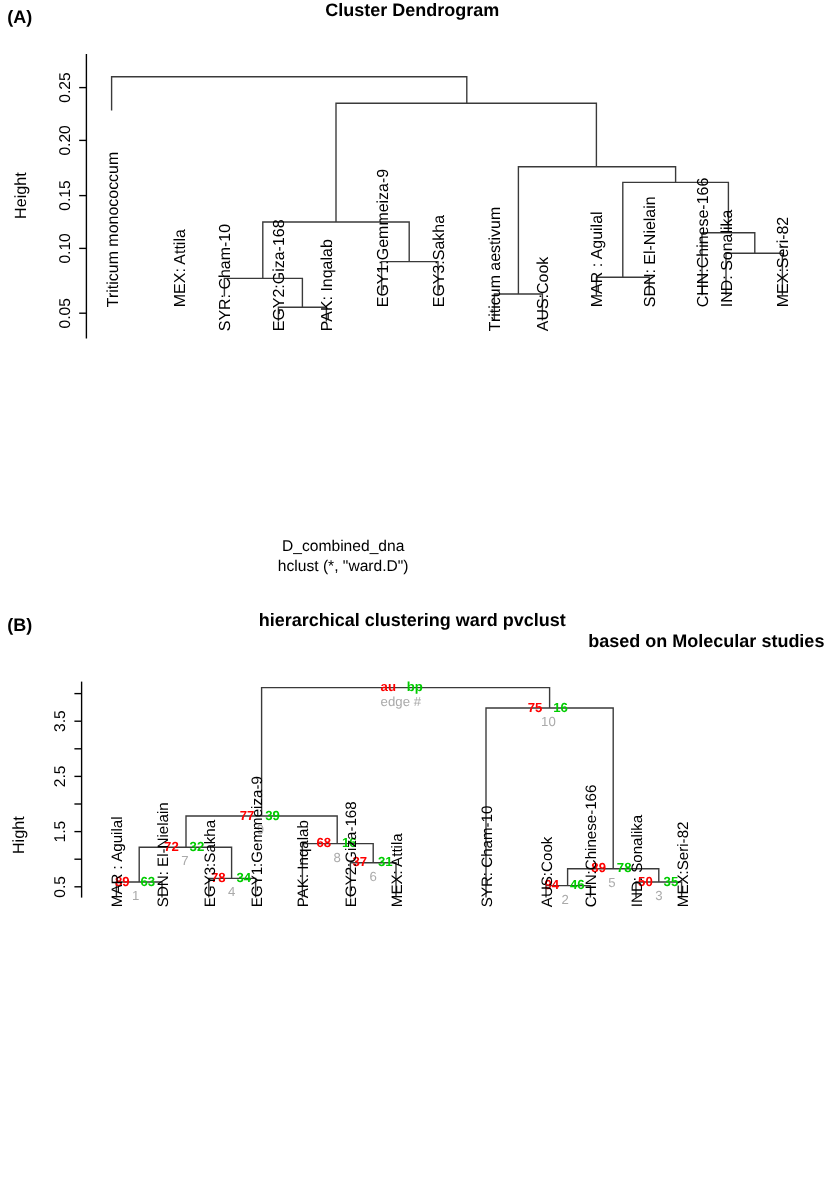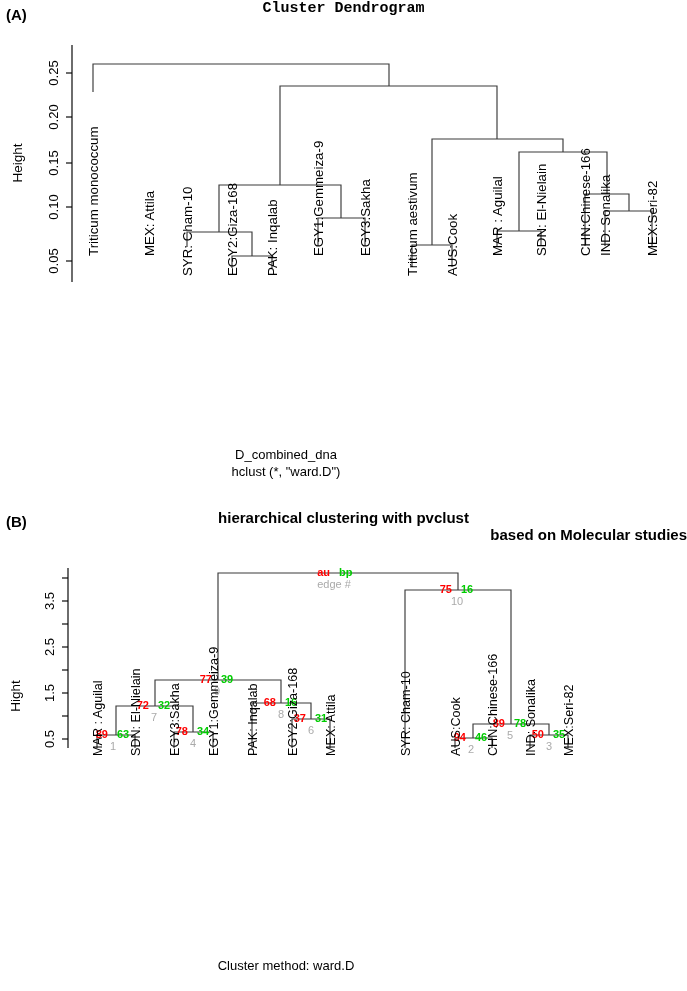--- a/index.html
+++ b/index.html
@@ -21,21 +21,21 @@
   .ed{font-size:11px;font-family:"Liberation Sans",sans-serif;fill:#aaaaaa;}
   .lbl2{font-size:12.6px;font-family:"Liberation Sans",sans-serif;fill:#000;}
   .branch{fill:none;stroke:#3a3a3a;stroke-width:1.15;}
   .axis{fill:none;stroke:#000;stroke-width:1.15;}
 </style>
 </head>
 <body>
 
 <div class="panel" id="panelA">
   <div class="panel-letter" style="left:6px;top:6px;">(A)</div>
-  <div class="fig-title" style="top:0px;font-family:Liberation Mono, monospace;">Cluster Dendrogram</div>
+  <div class="fig-title" style="top:0px;">Cluster Dendrogram</div>
 
   <svg width="687" height="500">
 
     <g>
       <path class="axis" d="M72,45 L72,282"></path>
       <path class="axis" d="M72,261 L66,261"></path>
       <path class="axis" d="M72,207 L66,207"></path>
       <path class="axis" d="M72,163 L66,163"></path>
       <path class="axis" d="M72,117 L66,117"></path>
       <path class="axis" d="M72,73 L66,73"></path>
@@ -93,21 +93,21 @@
   </svg>
 
   <div class="fig-sub" style="top:446px;">
     <div>D_combined_dna</div>
     <div>hclust (*, "ward.D")</div>
   </div>
 </div>
 
 <div class="panel" id="panelB">
   <div class="panel-letter" style="left:6px;top:13px;">(B)</div>
-  <div class="fig-title" style="top:9px;">hierarchical clustering with pvclust</div>
+  <div class="fig-title" style="top:9px;">hierarchical clustering ward pvclust</div>
   <div class="fig-title" style="top:26px;text-align:right;">based on  Molecular studies</div>
 
   <svg width="687" height="491">
 
     <g>
       <path class="axis" d="M68,68 L68,248"></path>
       <path class="axis" d="M68,239 L62,239"></path>
       <path class="axis" d="M68,216 L62,216"></path>
       <path class="axis" d="M68,193 L62,193"></path>
       <path class="axis" d="M68,170 L62,170"></path>
@@ -204,15 +204,14 @@
       <text class="lbl2" transform="translate(335,256) rotate(-90)" text-anchor="start">MEX: Attila</text>
       <text class="lbl2" transform="translate(410,256) rotate(-90)" text-anchor="start">SYR: Cham-10</text>
       <text class="lbl2" transform="translate(460,256) rotate(-90)" text-anchor="start">AUS:Cook</text>
       <text class="lbl2" transform="translate(497,256) rotate(-90)" text-anchor="start">CHN:Chinese-166</text>
       <text class="lbl2" transform="translate(535,256) rotate(-90)" text-anchor="start">IND: Sonalika</text>
       <text class="lbl2" transform="translate(573,256) rotate(-90)" text-anchor="start">MEX:Seri-82</text>
     </g>
   </svg>
 
   <div class="fig-sub" style="top:457px;">
-    <div>Cluster method: ward.D</div>
   </div>
 </div>
 
 </body></html>

